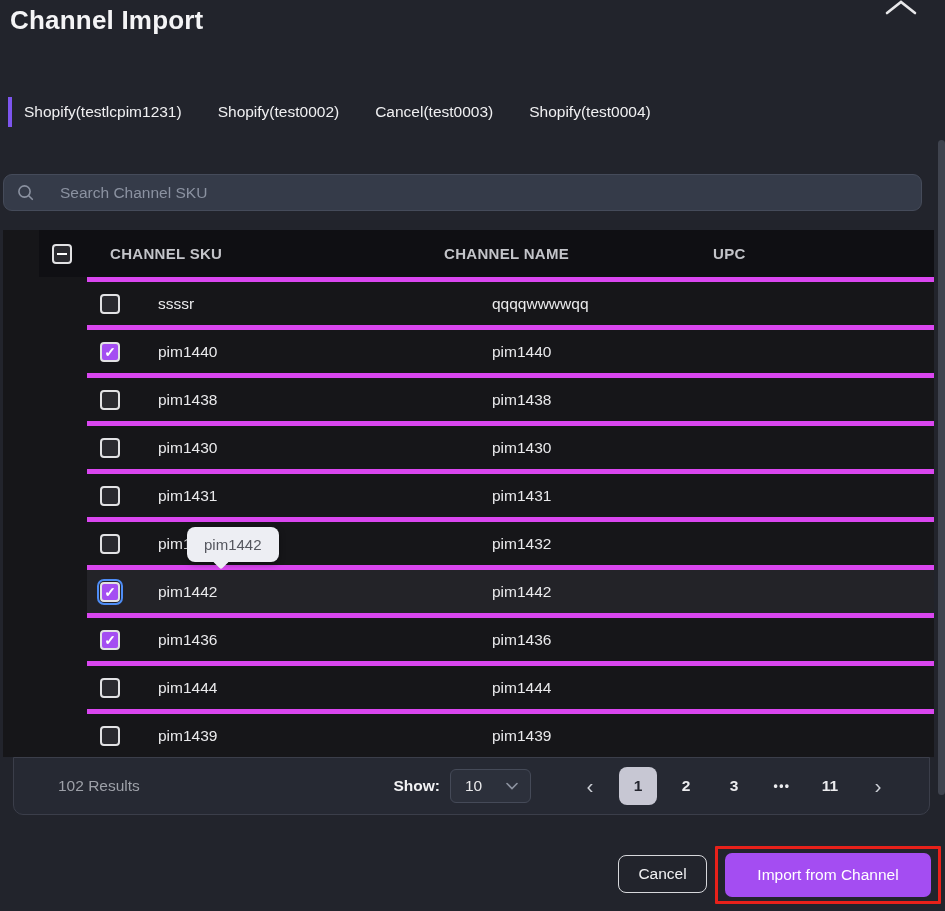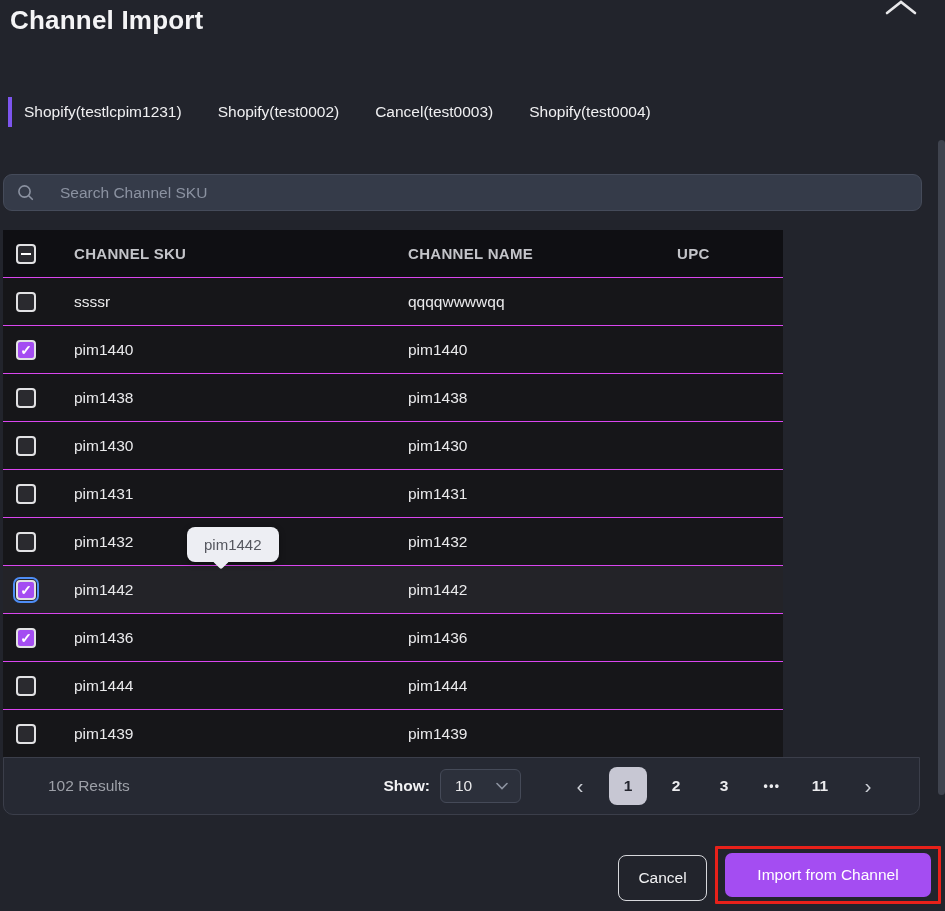--- a/index.html
+++ b/index.html
@@ -19,31 +19,32 @@
   .tab.active { border-left:4px solid var(--tab_indicator_purple); padding-left:12px; }
   
   .search {
     position:absolute; left:3px; top:174px; width:919px; height:37px;
     background:#353b49; border:1px solid #454b5a; border-radius:9px;
     display:flex; align-items:center; gap:26px; padding:0 13px;
   }
   .search input { flex:1; background:transparent; border:none; outline:none; color:#e8e8ea; font-size:15.5px; font-family:inherit; }
   .search input::placeholder { color:#8b92a1; }
   
-  .table { position:absolute; left:3px; top:230px; width:780px; background:#161619; }
+  .table { position:absolute; left:3px; top:230px; width:931px; background:#161619;padding-left:36px; }
   .thead {
     height:47px; background:#0f0f13;
     display:grid; grid-template-columns:71px 334px 269px 1fr; align-items:center;
   }
   .hcell { font-size:15px; font-weight:700; color:#c3c4c9; letter-spacing:.3px; }
   .cbcell { padding-left:13px; }
   .row {
-    height:48px; background:#161619; border-top:1px solid #d946ef;
+    height:48px; background:#161619; border-top:5px solid #d946ef;
     display:grid; grid-template-columns:71px 334px 269px 1fr; align-items:center;
     cursor:pointer;
+    margin-left:48px;
   }
   .row.highlighted { background:#232328; }
   .cell { font-size:15.5px; color:#eaeaec; }
   
   .cb {
     width:20px; height:20px; border:2px solid #e2e2e4; border-radius:4px;
     background:#2a2a2f; display:flex; align-items:center; justify-content:center; cursor:pointer;
   }
   .cb.checked { background:var(--accent_purple); }
   .cb.focused { outline:2px solid var(--focus_ring_blue); outline-offset:1px; }
@@ -53,21 +54,21 @@
   
   .tooltip {
     position:absolute; left:187px; top:527px; z-index:6;
     background:#edeef3; color:#55575f; font-size:15px;
     padding:9px 17px; border-radius:8px;
     box-shadow:0 2px 6px rgba(0,0,0,.35);
   }
   .tooltip .arrow { position:absolute; left:28px; bottom:-5px; width:12px; height:12px; background:#edeef3; transform:rotate(45deg); border-radius:2px; }
   
   .footer {
-    position:absolute; left:3px; top:757px; width:917px; height:58px;
+    position:absolute; left:13px; top:757px; width:917px; height:58px;
     background:#262933; border:1px solid #3b3e4a; border-radius:0 0 10px 10px;
     display:flex; align-items:center; padding:0 32px 0 44px;
   }
   .results { color:#9da0a8; font-size:15.5px; }
   .show-label { margin-left:auto; color:#f2f2f4; font-weight:700; font-size:15.5px; }
   .select {
     width:81px; height:34px; margin-left:10px;
     background:#2c303b; border:1px solid #454a58; border-radius:6px;
     display:flex; align-items:center; padding:0 12px 0 14px;
     color:#e8e8ea; font-size:15.5px; cursor:pointer;
@@ -77,21 +78,21 @@
   .pg {
     min-width:38px; height:38px; border-radius:8px;
     display:flex; align-items:center; justify-content:center;
     color:#ececef; font-size:15.5px; font-weight:600; cursor:pointer;
   }
   .pg.active { background:var(--active_page_bg); color:#23252e; font-weight:700; }
   .pg.nav { color:#ced1d8; font-size:21px; font-weight:400; }
   .pg.dots { font-size:12px; letter-spacing:1.5px; font-weight:700; }
   
   .cancel-btn {
-    position:absolute; left:618px; top:855px; width:89px; height:46px;
+    position:absolute; left:618px; top:855px; width:89px; height:38px;
     background:transparent; border:1px solid #d7d8dc; border-radius:8px;
     color:#f2f2f4; font-size:15.5px; font-family:inherit; cursor:pointer;
   }
   .red-box {
     position:absolute; left:715px; top:846px; width:226px; height:58px;
     border:3px solid var(--annotation_red); border-radius:1px;
     display:flex; align-items:center; justify-content:center;
   }
   .import-btn {
     width:206px; height:44px;

